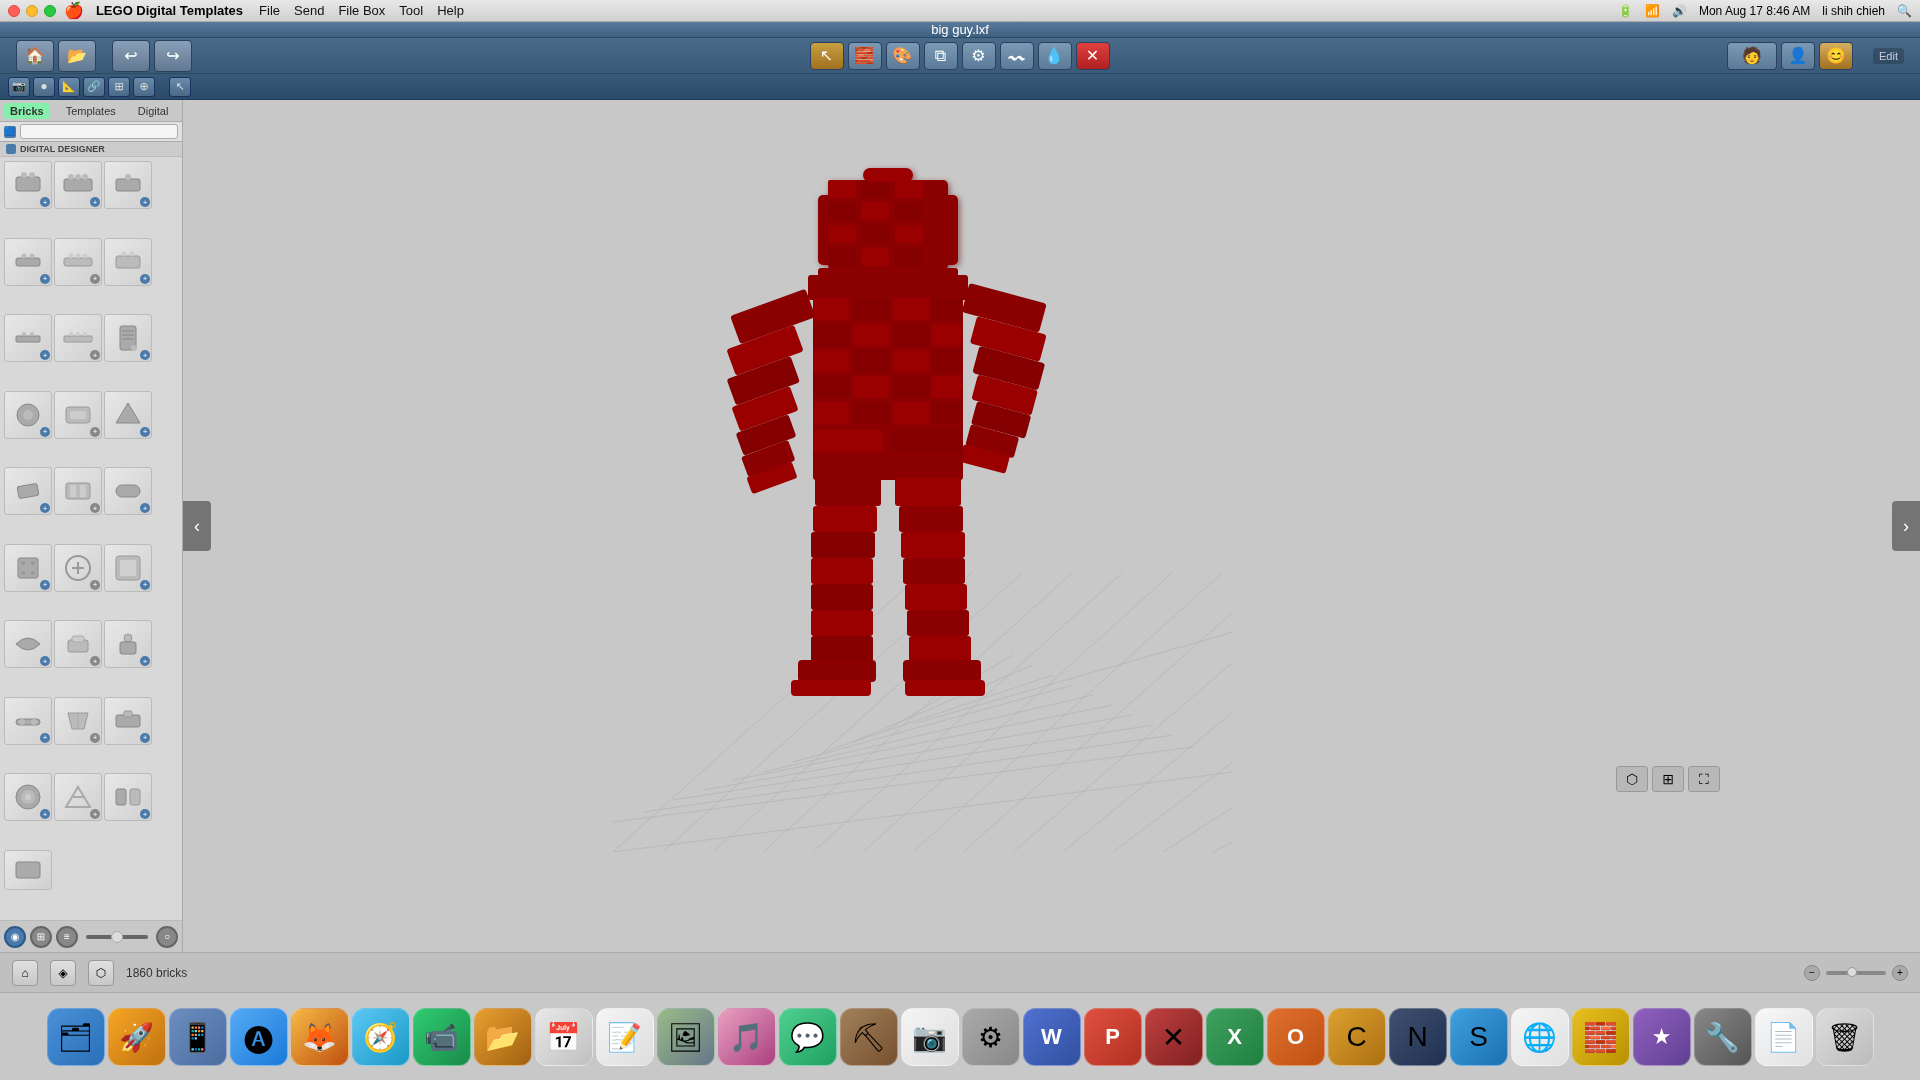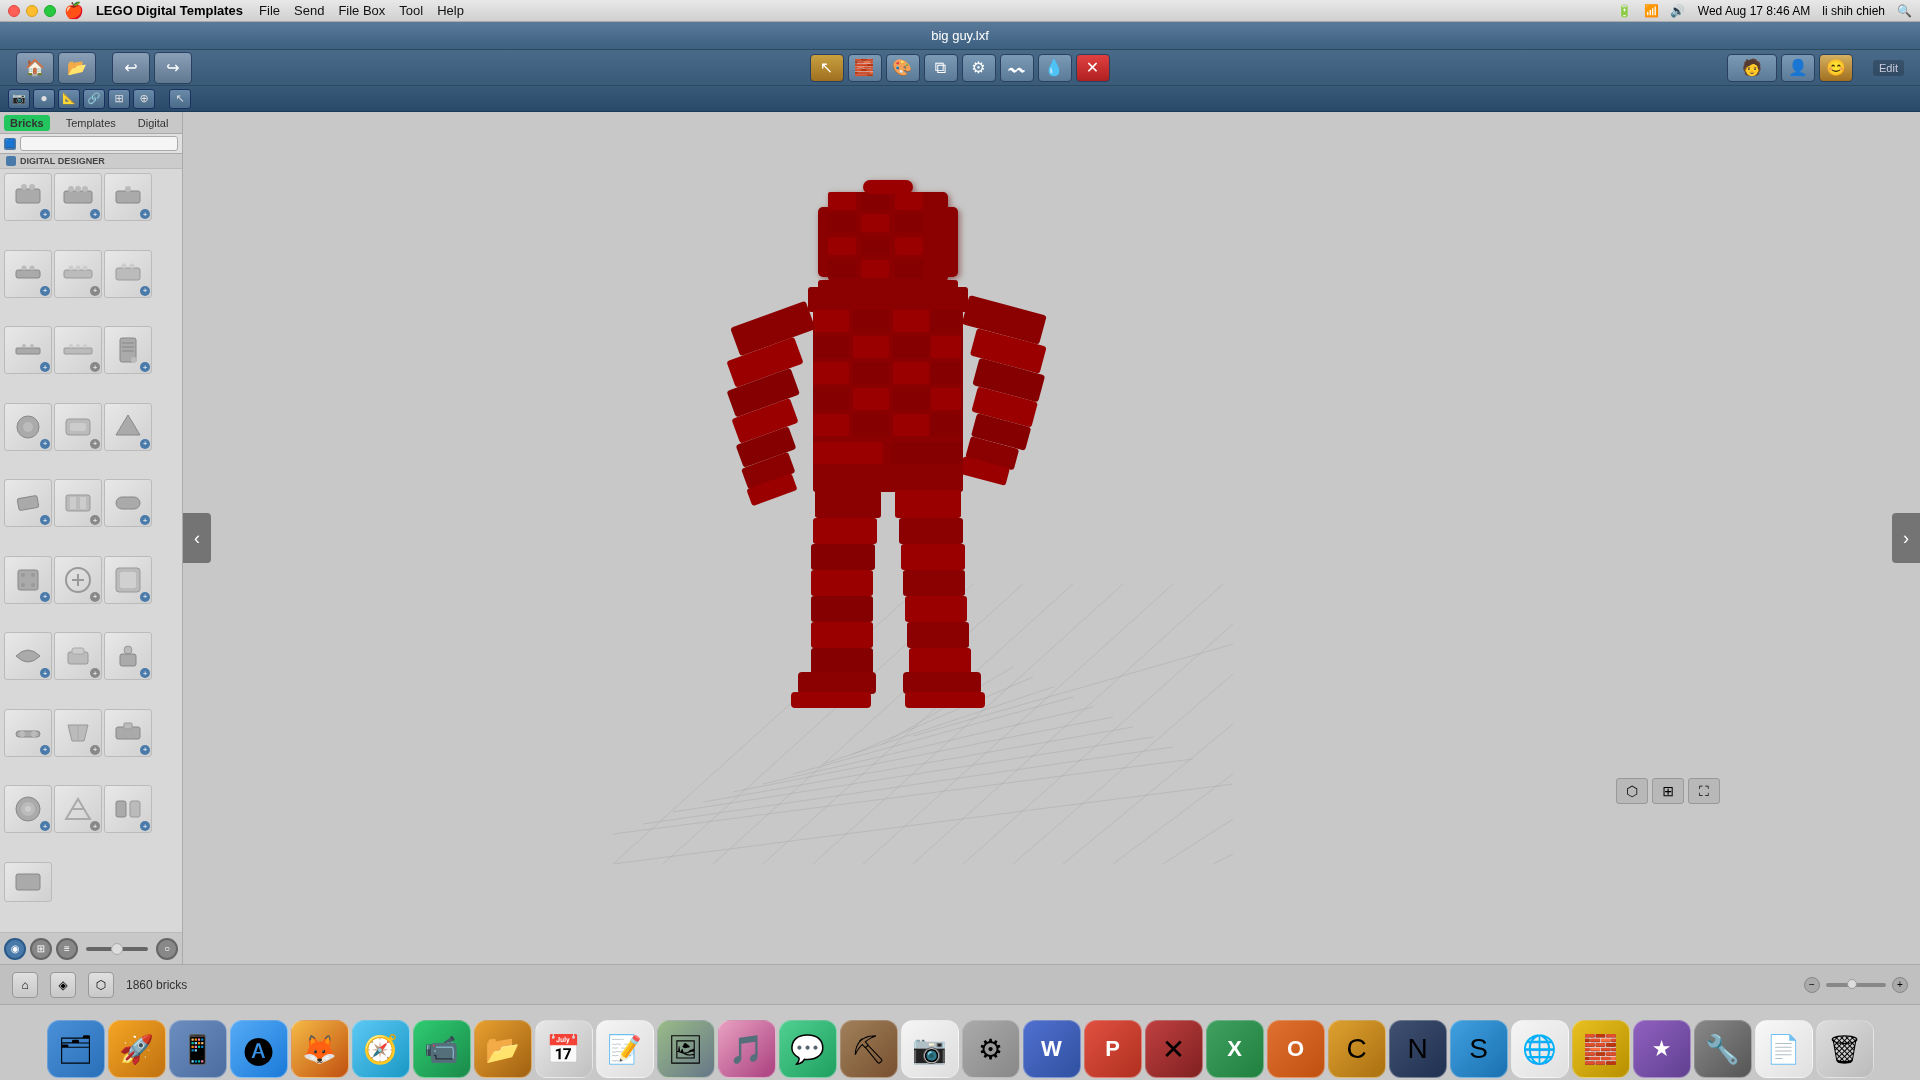--- a/index.html
+++ b/index.html
@@ -16,21 +16,21 @@
     .menubar-item { margin-right: 14px; color: #111; cursor: default; }
     .menubar-right { margin-left: auto; display: flex; align-items: center; gap: 12px; font-size: 12px; }
     .traffic-lights { display: flex; gap: 6px; margin-right: 8px; }
     .tl { width: 12px; height: 12px; border-radius: 50%; }
     .tl-red { background: #ff5f57; border: 1px solid #e0443e; }
     .tl-yellow { background: #febc2e; border: 1px solid #d4a017; }
     .tl-green { background: #28c840; border: 1px solid #1aab29; }
 
     
     .titlebar {
-      width: 100%; height: 28px; background: linear-gradient(to bottom, #5a7a9a, #3d6080);
+      width: 100%; height: 16px; background: linear-gradient(to bottom, #5a7a9a, #3d6080);
       display: flex; align-items: center; justify-content: center; border-bottom: 1px solid #2a4a60;
     }
     .titlebar-title { color: #fff; font-size: 13px; font-weight: 500; }
 
     
     .toolbar {
       width: 100%; height: 36px; background: linear-gradient(to bottom, #4a6a8a, #3a5a7a);
       display: flex; align-items: center; justify-content: center; gap: 4px;
       padding: 0 8px; border-bottom: 1px solid #2a4a60;
     }
@@ -63,21 +63,21 @@
       display: flex; flex-direction: column;
     }
     .panel-tabs {
       height: 22px; background: #c8c8c8; display: flex; align-items: center;
       padding: 0 4px; gap: 4px; border-bottom: 1px solid #aaa;
     }
     .panel-tab {
       font-size: 11px; color: #333; cursor: pointer; padding: 2px 6px;
       border-radius: 3px;
     }
-    .panel-tab.active { background: #22c55e; font-weight: bold; }
+    .panel-tab.active { background: #86efac; font-weight: bold; }
     .panel-tab-icon { width: 14px; height: 14px; border-radius: 50%; background: #888; display: inline-block; margin-left: 2px; }
     .panel-search {
       height: 20px; background: #e0e0e0; border-bottom: 1px solid #aaa;
       display: flex; align-items: center; padding: 0 4px; gap: 4px;
     }
     .panel-search-badge {
       width: 12px; height: 12px; border-radius: 2px; background: #4a7aaa;
       font-size: 8px; color: #fff; display: flex; align-items: center; justify-content: center;
     }
     .panel-search input {
@@ -162,21 +162,21 @@
   <span class="menubar-app">LEGO Digital Templates</span>
   <span class="menubar-item">File</span>
   <span class="menubar-item">Send</span>
   <span class="menubar-item">File Box</span>
   <span class="menubar-item">Tool</span>
   <span class="menubar-item">Help</span>
   <div class="menubar-right">
     <span>🔋</span>
     <span>📶</span>
     <span>🔊</span>
-    <span>Wed Aug 17  8:46 AM</span>
+    <span>Mon Aug 17  8:46 AM</span>
     <span>li shih chieh</span>
     <span>🔍</span>
   </div>
 </div>
 
 <div class="titlebar">
   <span class="titlebar-title">big guy.lxf</span>
 </div>
 
 <div class="toolbar">

